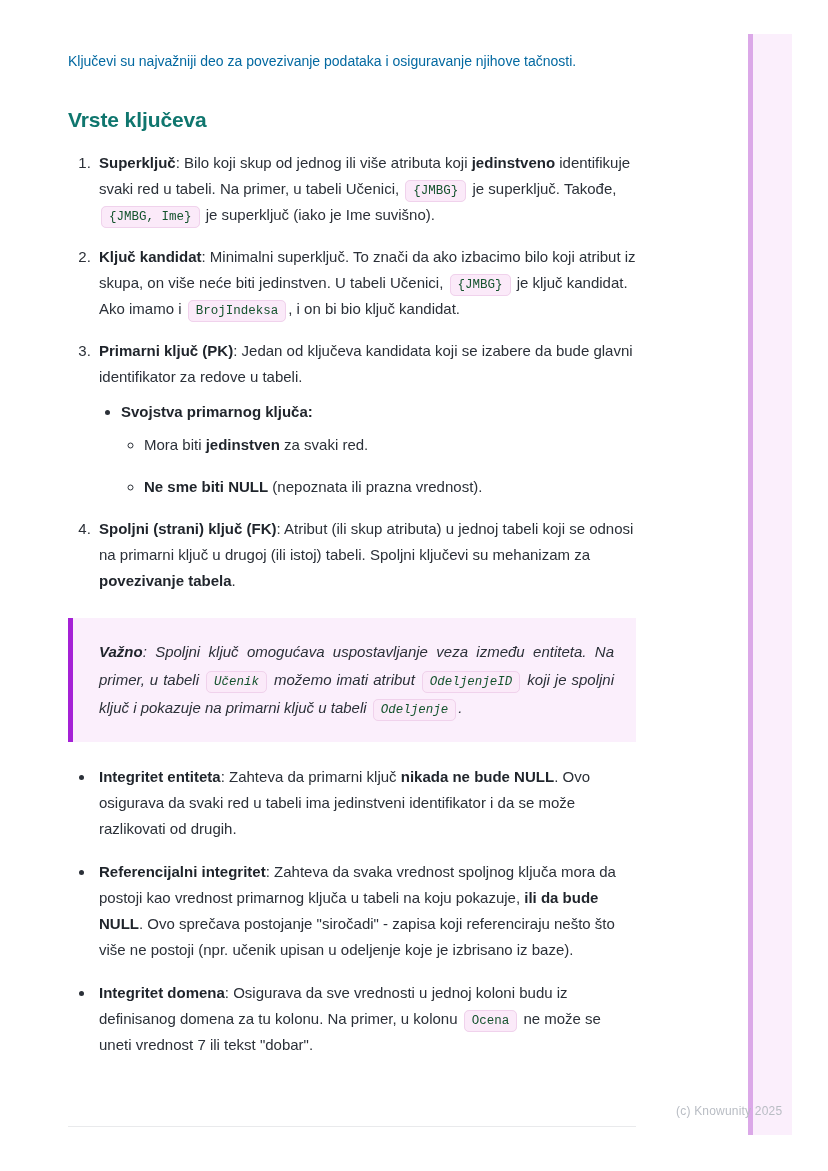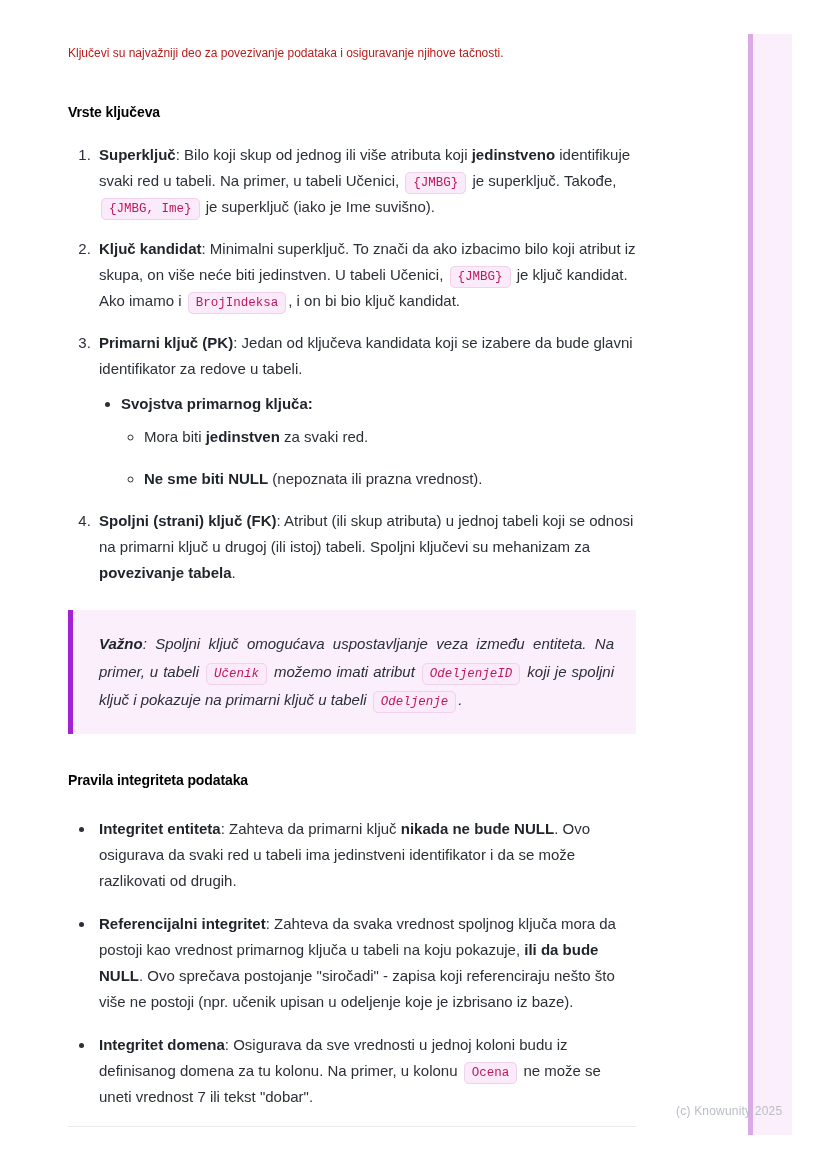--- a/index.html
+++ b/index.html
@@ -31,32 +31,32 @@
 
   
   .page {
     position: absolute;
     left: 68px;
     top: 36px;
     width: 568px;
   }
 
   p.para {
-    margin: 4px 0 0 0;
-    font-size: 12px;
+    margin: 12px 0 0 0;
+    font-size: 14px;
     line-height: 26px;
     text-align: justify;
-    color: #b91c1c;
+    color: #0369a1;
   }
 
   h2.section-title {
-    font-size: 14px;
+    font-size: 21px;
     line-height: 28px;
     font-weight: bold;
-    color: #000000;
+    color: #0f766e;
     margin: 32px 0 0 0;
     letter-spacing: -0.1px;
   }
 
   
   ol.key-list {
     margin: 16px 0 0 0;
     padding-left: 27px;
     font-size: 15px;
     line-height: 26px;
@@ -98,21 +98,21 @@
 
   b, strong { font-weight: bold; color: #1f242b; }
 
   
   code.chip {
     font-family: "Liberation Mono", "DejaVu Sans Mono", monospace;
     font-size: 12.5px;
     background: #fbeaf9;
     border: 1px solid #f0d2ec;
     border-radius: 5px;
-    color: #be185d;
+    color: #14532d;
     padding: 3px 7px 3px 7px;
     margin: 0 2px;
     white-space: nowrap;
     line-height: 1;
   }
 
   
   .callout {
     margin: 24px 0 0 0;
     background: #fbeffc;
@@ -185,21 +185,20 @@
     <li>
       <b>Spoljni (strani) ključ (FK)</b><span>: Atribut (ili skup atributa) u jednoj tabeli koji se odnosi na primarni ključ u drugoj (ili istoj) tabeli. Spoljni ključevi su mehanizam za </span><b>povezivanje tabela</b><span>.</span>
     </li>
 
   </ol>
 
   <div class="callout">
     <p><b>Važno</b><span>: Spoljni ključ omogućava uspostavljanje veza između entiteta. Na primer, u tabeli </span><code class="chip">Učenik</code><span> možemo imati atribut </span><code class="chip">OdeljenjeID</code><span> koji je spoljni ključ i pokazuje na primarni ključ u tabeli </span><code class="chip">Odeljenje</code><span>.</span></p>
   </div>
 
-  <h2 class="section-title">Pravila integriteta podataka</h2>
 
 
   <ul class="rules-list">
     <li>
       <b>Integritet entiteta</b><span>: Zahteva da primarni ključ </span><b>nikada ne bude NULL</b><span>. Ovo osigurava da svaki red u tabeli ima jedinstveni identifikator i da se može razlikovati od drugih.</span>
     </li>
     <li>
       <b>Referencijalni integritet</b><span>: Zahteva da svaka vrednost spoljnog ključa mora da postoji kao vrednost primarnog ključa u tabeli na koju pokazuje, </span><b>ili da bude NULL</b><span>. Ovo sprečava postojanje "siročadi" - zapisa koji referenciraju nešto što više ne postoji (npr. učenik upisan u odeljenje koje je izbrisano iz baze).</span>
     </li>
     <li>

